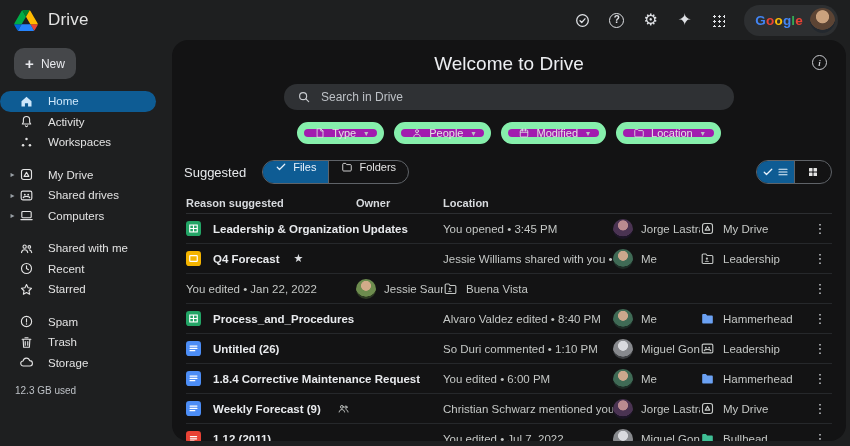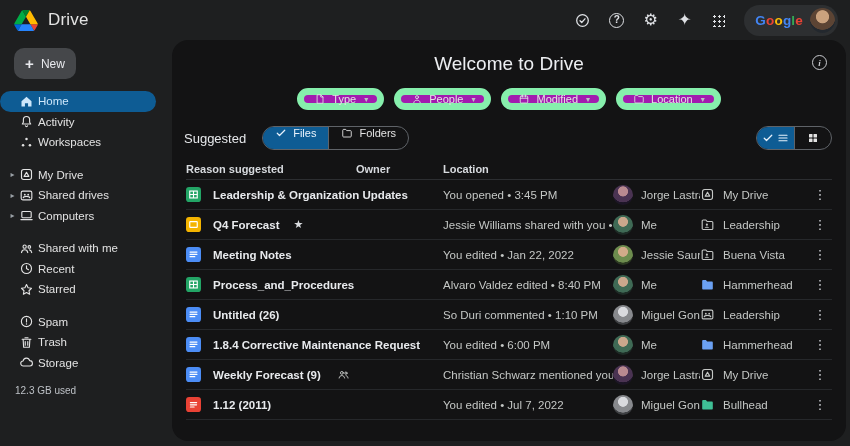--- a/index.html
+++ b/index.html
@@ -31,21 +31,21 @@
   .new-btn { margin:4px 0 0 14px; width:62px; height:31px; background:#45474a; border-radius:10px; display:flex; align-items:center; justify-content:center; gap:7px; font-size:12px; color:#e9eaee; cursor:pointer; }
   .new-plus { font-size:15px; font-weight:bold; line-height:1; }
   .nav { margin-top:12px; }
   .nav-group { margin-bottom:12px; }
   .nav-item { height:20.5px; display:flex; align-items:center; margin-right:16px; border-radius:11px; padding-left:6px; cursor:pointer; color:#e3e3e3; }
   .nav-item.sel { background:#0e5c94; color:#cde7fb; }
   .nav-arrow { width:13px; font-size:8px; color:#9aa0a6; text-align:center; flex:0 0 13px; }
   .nav-item.sel .nav-arrow { color:#cde7fb; }
   .nav-ic { width:15px; height:15px; flex:0 0 15px; display:flex; align-items:center; justify-content:center; }
   .nav-ic svg { width:15px; height:15px; }
-  .nav-label { margin-left:4px; font-size:11.5px; white-space:nowrap; }
+  .nav-label { margin-left:14px; font-size:11.5px; white-space:nowrap; }
   .storage-used { margin:2px 0 0 15px; font-size:10px; color:#bdc1c6; }
 
   
   .welcome { text-align:center; font-size:19px; color:#eceef1; font-weight:400; height:24px; line-height:24px; }
   .info-btn { position:absolute; top:15px; right:19px; width:15px; height:15px; border:1.4px solid #c8cace; border-radius:50%; color:#c8cace; font-size:9px; display:flex; align-items:center; justify-content:center; cursor:pointer; font-family:"Liberation Serif",serif; font-style:italic; font-weight:bold; }
   .searchbar { width:450px; height:26px; margin:8px auto 0; background:#2f3134; border-radius:13px; display:flex; align-items:center; padding:0 13px; gap:10px; cursor:text; }
   .searchbar svg { width:14px; height:14px; color:#c7cace; flex:0 0 14px; }
   .searchbar input { background:transparent; border:none; outline:none; color:#e3e3e3; font-size:12px; width:100%; font-family:inherit; }
   .searchbar input::placeholder { color:#bdc1c6; }
   .chips { display:flex; justify-content:center; gap:10px; margin-top:12px; }
@@ -273,20 +273,27 @@
           </div>
         </div>
       </div>
     <div class="storage-used">12.3 GB used</div>
   </div>
 
   <div class="panel">
     <div class="info-btn">i</div>
     <div class="welcome">Welcome to Drive</div>
 
+    <div class="searchbar">
+      <svg viewBox="0 0 24 24" fill="none" stroke="currentColor" stroke-width="2" stroke-linecap="round">
+          <circle cx="10.5" cy="10.5" r="6"></circle>
+          <path d="m15.2 15.2 4.8 4.8"></path>
+        </svg>
+      <input type="text" placeholder="Search in Drive" style="">
+    </div>
 
     <div class="chips">
         <div class="chip">
           <span style="display: flex;">
             <svg viewBox="0 0 24 24" fill="none" stroke="currentColor" stroke-width="1.8" stroke-linecap="round" stroke-linejoin="round">
               <path d="M7 3.5h6.5L18 8v12.5H7zM13.5 3.5V8H18"></path>
             </svg>
           </span>
           <span>Type</span>
           <span class="chip-caret">▾</span>
@@ -415,29 +422,20 @@
                   <path d="M3.5 6.5c0-1 .7-1.7 1.7-1.7h4.2l2 2.4h7.4c1 0 1.7.7 1.7 1.7v9.4c0 1-.7 1.7-1.7 1.7H5.2c-1 0-1.7-.7-1.7-1.7z"></path>
                   <circle cx="11" cy="12.2" r="1.7" fill="currentColor" stroke="none"></circle>
                   <path d="M7.6 17.1c.4-2 6.4-2 6.8 0z" fill="currentColor" stroke="none"></path>
                 </svg>
               </span>
               <span>Leadership</span>
             </div>
             <div class="c-menu"><span class="menu-dots">⋮</span></div>
           </div>
           <div class="trow">
-            <div class="c-name">
-              <span class="fi">
-                <svg viewBox="0 0 24 24">
-                  <rect width="24" height="24" rx="5" fill="#4c8df6"></rect>
-                  <path d="M6.5 8h11M6.5 11.7h11M6.5 15.4h7.5" stroke="#fff" stroke-width="2" stroke-linecap="round"></path>
-                </svg>
-              </span>
-              <span>Meeting Notes</span>
-            </div>
             <div class="c-reason">You edited • Jan 22, 2022</div>
             <div class="c-owner">
               <span class="av av-jessie"></span>
               <span>Jessie Saund...</span>
             </div>
             <div class="c-loc">
               <span class="loc-ic">
                 <svg viewBox="0 0 24 24" fill="none" stroke="currentColor" stroke-width="1.8" stroke-linecap="round" stroke-linejoin="round">
                   <path d="M3.5 6.5c0-1 .7-1.7 1.7-1.7h4.2l2 2.4h7.4c1 0 1.7.7 1.7 1.7v9.4c0 1-.7 1.7-1.7 1.7H5.2c-1 0-1.7-.7-1.7-1.7z"></path>
                   <circle cx="11" cy="12.2" r="1.7" fill="currentColor" stroke="none"></circle>

